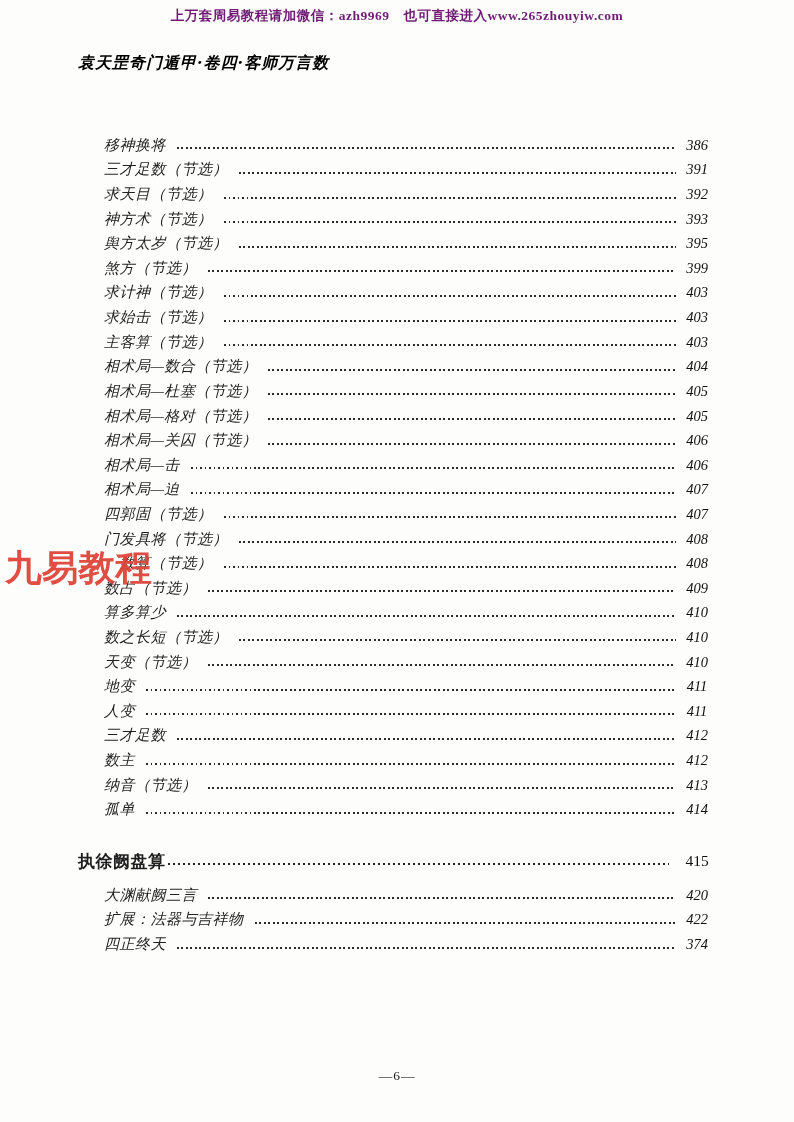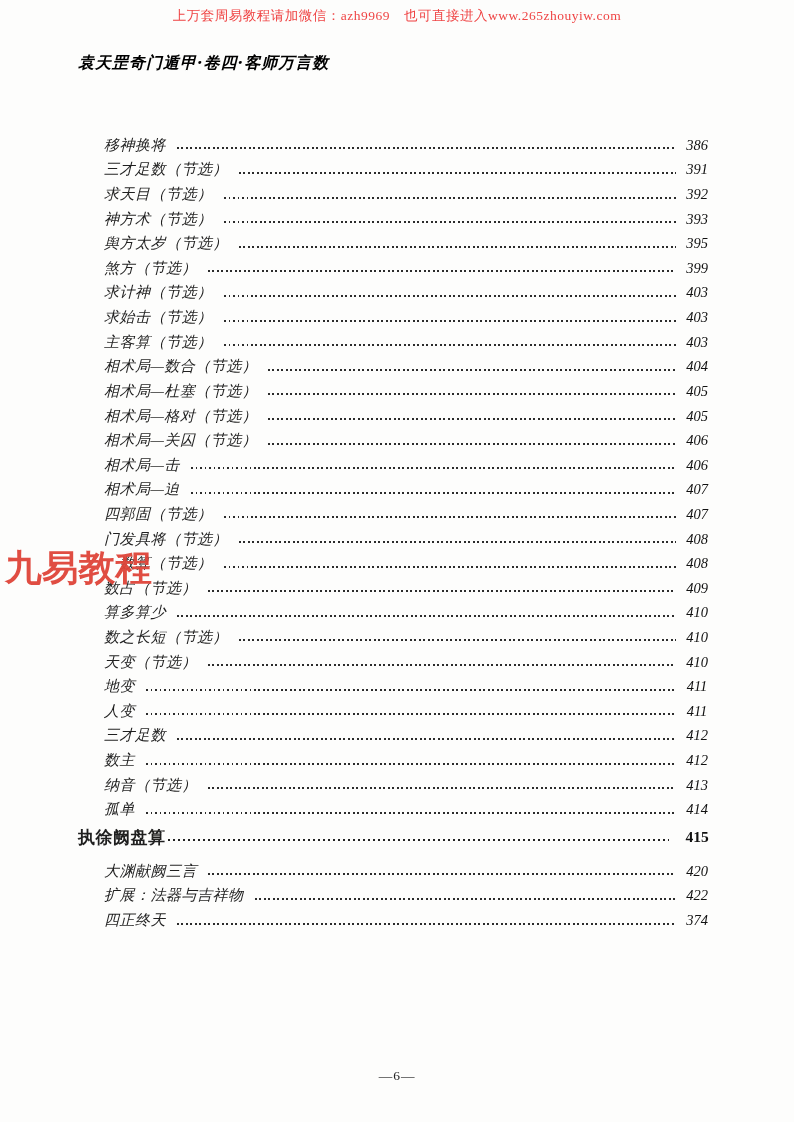--- a/index.html
+++ b/index.html
@@ -35,28 +35,28 @@
   .leader{
     flex:1 1 auto;height:2px;margin:0 5px 0 11px;
     transform:translateY(3px);
     background-image:repeating-linear-gradient(to right,#2b2b2b 0 1.7px,transparent 1.7px 4.5px);
   }
   .pagenum{
     flex:0 0 auto;min-width:32px;text-align:center;
     font-size:14.5px;color:#111;
   }
   .toc-section.chapter-bold .toc-row{
-    height:30px;margin-bottom:7px;
+    height:30px;margin-top:24px;margin-bottom:7px;
     font-size:17px;font-weight:bold;
   }
   .toc-section.chapter-bold .leader{
     margin-left:2px;margin-right:12px;
     background-image:repeating-linear-gradient(to right,#222 0 2px,transparent 2px 5px);
   }
-  .toc-section.chapter-bold .pagenum{font-size:15.5px;font-weight:bold;}
+  .toc-section.chapter-bold .pagenum{font-size:15.5px;font-weight:normal;}
   .toc-section.chapter .toc-row{
     height:26px;margin-top:23px;font-size:15.5px;
   }
   .toc-section.chapter .leader{margin-left:2px;}
   .watermark{
     position:absolute;top:544px;left:5px;
     font-family:"Liberation Sans","DejaVu Sans",sans-serif;
     font-size:36px;font-weight:bold;letter-spacing:0px;
     color:#df4439;opacity:.95;z-index:5;
     transform:scaleX(1.02);transform-origin:left center;
@@ -65,21 +65,21 @@
   .footer-pagenum{
     position:absolute;top:1068px;left:0;right:0;
     text-align:center;font-size:13.5px;color:#222;letter-spacing:1px;
   }
 </style>
 </head>
 <body>
 
 <div class="page">
 
-  <div class="header-notice" style="color: #ef4444;">上万套周易教程请加微信：azh9969　也可直接进入www.265zhouyiw.com</div>
+  <div class="header-notice" style="color: #701a75; font-weight: bold;">上万套周易教程请加微信：azh9969　也可直接进入www.265zhouyiw.com</div>
 
   <div class="book-title">袁天罡奇门遁甲·卷四·客师万言数</div>
 
   <div class="toc">
       <div class="toc-section sub">
         <div class="toc-row">
           <span class="label">移神换将</span>
           <span class="leader"></span>
           <span class="pagenum">386</span>
         </div>

